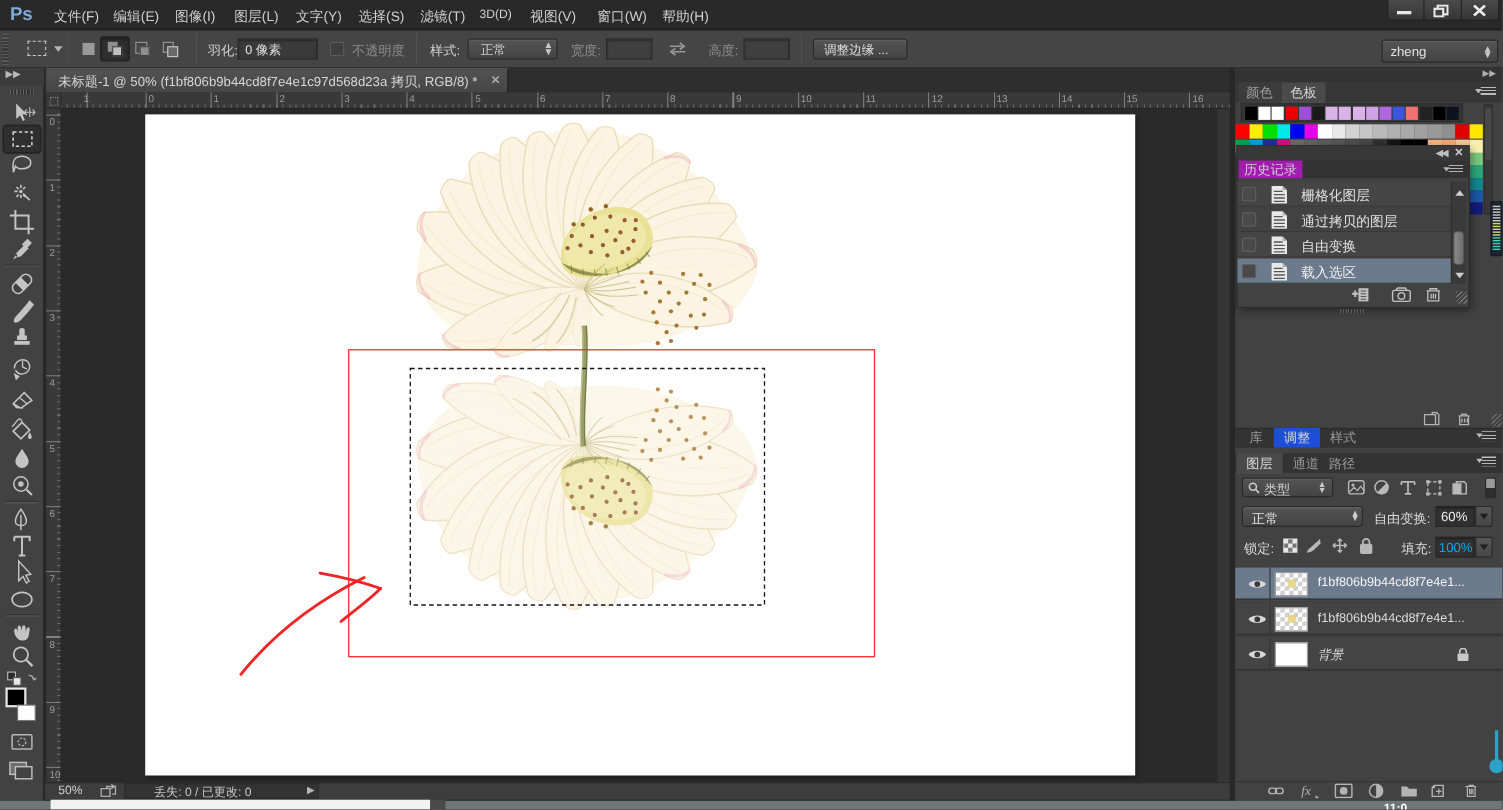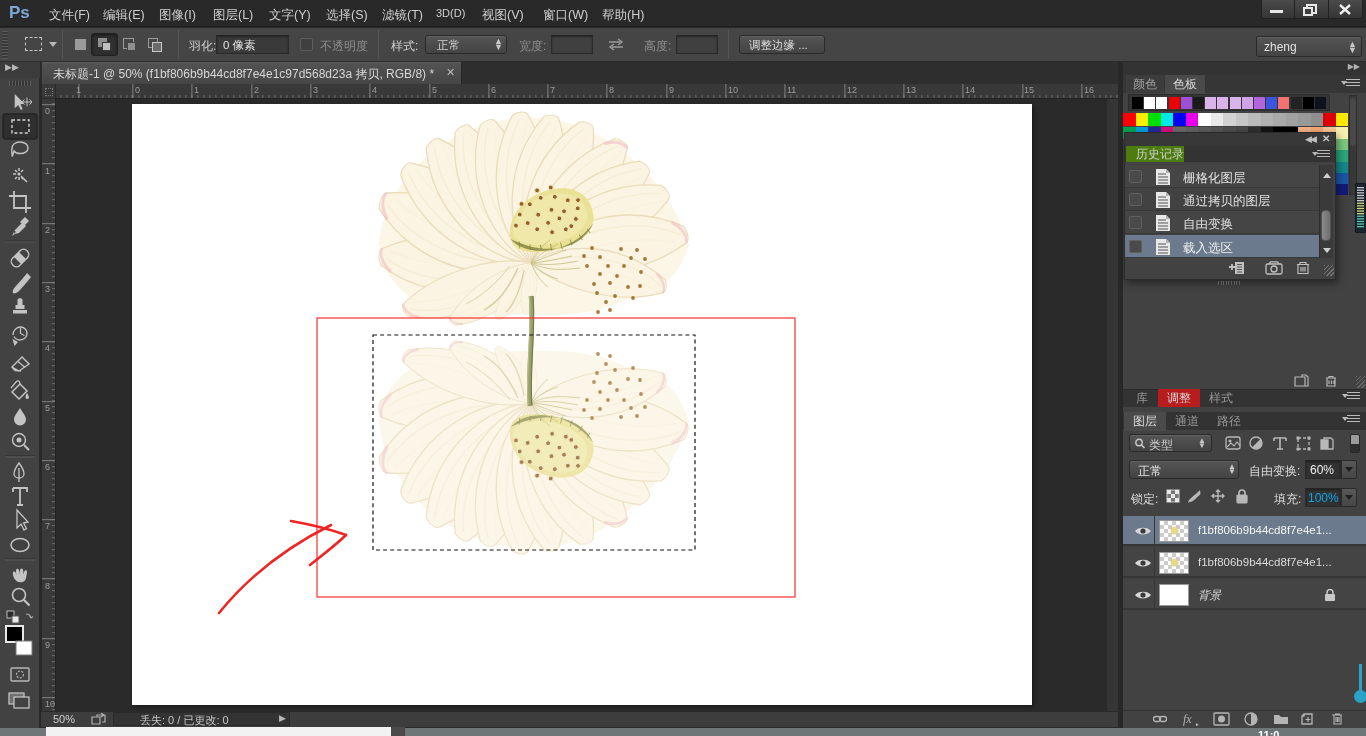--- a/index.html
+++ b/index.html
@@ -493,21 +493,21 @@
 <svg class="abs" style="left:1294px;top:374px" width="60" height="14" viewBox="0 0 60 14">
     <path d="M1,3 h10 v9 h-10 Z M8,3 v-2 h4 l2,2 v9 h-3" fill="none" stroke="#b5b5b5" stroke-width="1.2"></path>
     <path d="M32,4 h10 M33,4 v8 h8 v-8 M35,4 v-1.5 h4 v1.5 M35,6.5 v3.5 M37.5,6.5 v3.5 M40,6.5 v3.5" stroke="#b5b5b5" stroke-width="1.2" fill="none"></path>
   </svg>
 <div class="abs" style="left:1356px;top:376px;width:9px;height:12px;background:repeating-linear-gradient(135deg,#6a6a6a 0 1px,transparent 1px 3px)"></div>
 <div class="abs" style="left:1124px;top:132px;width:212px;height:148px;background:#424242;border:1px solid #2b2b2b;box-shadow:2px 3px 8px rgba(0,0,0,.45)"></div>
 <div class="abs" style="left:1125px;top:133px;width:210px;height:13px;background:#383838"></div>
 <div class="abs" style="left:1305px;top:134px;color:#c0c0c0;font-size:9px;letter-spacing:-2px">◀◀</div>
 <div class="abs" style="left:1322px;top:133px;color:#c8c8c8;font-size:10px;font-weight:bold">✕</div>
 <div class="abs" style="left:1125px;top:146px;width:210px;height:16px;background:#333"></div>
-<div class="abs" style="left:1126px;top:146px;width:58px;height:16px;background:#4d7c0f;color:#cfcfcf;font-size:12px;line-height:16px;text-align:right">历史记录</div>
+<div class="abs" style="left:1126px;top:146px;width:58px;height:16px;background:#a21caf;color:#cfcfcf;font-size:12px;line-height:16px;text-align:center">历史记录</div>
 <div class="abs" style="left:1317px;top:150px;width:13px;height:8px;background:repeating-linear-gradient(#b5b5b5 0 1px,transparent 1px 2.8px)"></div>
 <div class="abs" style="left:1312px;top:152px;width:0;height:0;border:3px solid transparent;border-top:4px solid #b5b5b5"></div>
 <div class="abs" style="left:1125px;top:165px;width:194px;height:23px;background:#454545;border-bottom:1px solid #383838"></div>
 <div class="abs" style="left:1129px;top:170px;width:13px;height:13px;background:#4a4a4a;border:1px solid #5f5f5f;border-radius:2px"></div>
 <svg class="abs" style="left:1155px;top:168px" width="16" height="18" viewBox="0 0 16 18">
     <path d="M1,1 h10 l4,4 v12 h-14 Z" fill="#e8e8e8"></path>
     <path d="M11,1 l0,4 4,0" fill="#b0b0b0"></path>
     <path d="M3,6 h8 M3,9 h10 M3,12 h10 M3,15 h10" stroke="#555" stroke-width="1.2"></path>
   </svg>
 <div class="abs" style="left:1183px;top:170px;font-size:12.5px;color:#e0e0e0;white-space:nowrap">栅格化图层</div>
@@ -547,28 +547,28 @@
 <rect x="38" y="4" width="16" height="10" rx="1.5"></rect>
       <circle cx="46" cy="9" r="3"></circle>
       <path d="M41,4 l1.5,-2.2 h7 l1.5,2.2"></path>
 <path d="M69,4.5 h12 M72,4.5 v-2 h6 v2 M70,4.5 v9 h10 v-9 M73,7 v4.5 M75,7 v4.5 M77,7 v4.5" stroke-width="1.2"></path>
     </g>
   </svg>
 <div class="abs" style="left:1324px;top:265px;width:10px;height:11px;background:repeating-linear-gradient(135deg,#777 0 1px,transparent 1px 3px)"></div>
 <div class="abs" style="left:1218px;top:281px;width:22px;height:4px;background:repeating-linear-gradient(90deg,#5e5e5e 0 1px,#333 1px 2.6px)"></div>
 <div class="abs" style="left:1123px;top:389px;width:243px;height:18px;background:#333;border-top:1px solid #2a2a2a"></div>
 <div class="abs" style="left:1126px;top:389px;width:32px;height:18px;color:#989898;font-size:12px;text-align:center;line-height:18px">库</div>
-<div class="abs" style="left:1158px;top:389px;width:42px;height:18px;background:#b91c1c;color:#d6d6d6;font-size:12px;text-align:center;line-height:18px">调整</div>
+<div class="abs" style="left:1158px;top:389px;width:42px;height:18px;background:#1d4ed8;color:#d6d6d6;font-size:12px;text-align:center;line-height:18px">调整</div>
 <div class="abs" style="left:1200px;top:389px;width:42px;height:18px;color:#989898;font-size:12px;text-align:center;line-height:18px">样式</div>
 <div class="abs" style="left:1347px;top:392px;width:13px;height:9px;background:repeating-linear-gradient(#bbb 0 1px,transparent 1px 3px)"></div>
 <div class="abs" style="left:1342px;top:394px;width:0;height:0;border:3px solid transparent;border-top:4px solid #bbb"></div>
 <div class="abs" style="left:1123px;top:412px;width:243px;height:18px;background:#333"></div>
 <div class="abs" style="left:1124px;top:412px;width:42px;height:19px;background:#4a4a4a;color:#dadada;font-size:12px;text-align:center;line-height:18px">图层</div>
 <div class="abs" style="left:1166px;top:412px;width:42px;height:32px;color:#989898;font-size:12px;text-align:center;line-height:18px">通道</div>
-<div class="abs" style="left:1208px;top:412px;width:42px;height:18px;color:#989898;font-size:12px;text-align:center;line-height:18px">路径</div>
+<div class="abs" style="left:1208px;top:412px;width:42px;height:18px;color:#989898;font-size:12px;text-align:left;line-height:18px">路径</div>
 <div class="abs" style="left:1347px;top:415px;width:13px;height:9px;background:repeating-linear-gradient(#bbb 0 1px,transparent 1px 3px)"></div>
 <div class="abs" style="left:1342px;top:417px;width:0;height:0;border:3px solid transparent;border-top:4px solid #bbb"></div>
 <div class="abs combo" style="left:1129px;top:434px;width:83px;height:18px"></div>
 <svg class="abs" style="left:1134px;top:438px" width="12" height="11" viewBox="0 0 12 11">
     <circle cx="5" cy="4.5" r="3.2" fill="none" stroke="#ccc" stroke-width="1.4"></circle>
     <path d="M7.5,7 l3,3" stroke="#ccc" stroke-width="1.6"></path>
   </svg>
 <div class="abs txt" style="left:1149px;top:437px;font-size:12px">类型</div>
 <div class="abs" style="left:1198px;top:438px;color:#c8c8c8;font-size:8px;line-height:5px">▲<br>▼</div>
 <svg class="abs" style="left:1225px;top:436px" width="120" height="15" viewBox="0 0 120 15">

